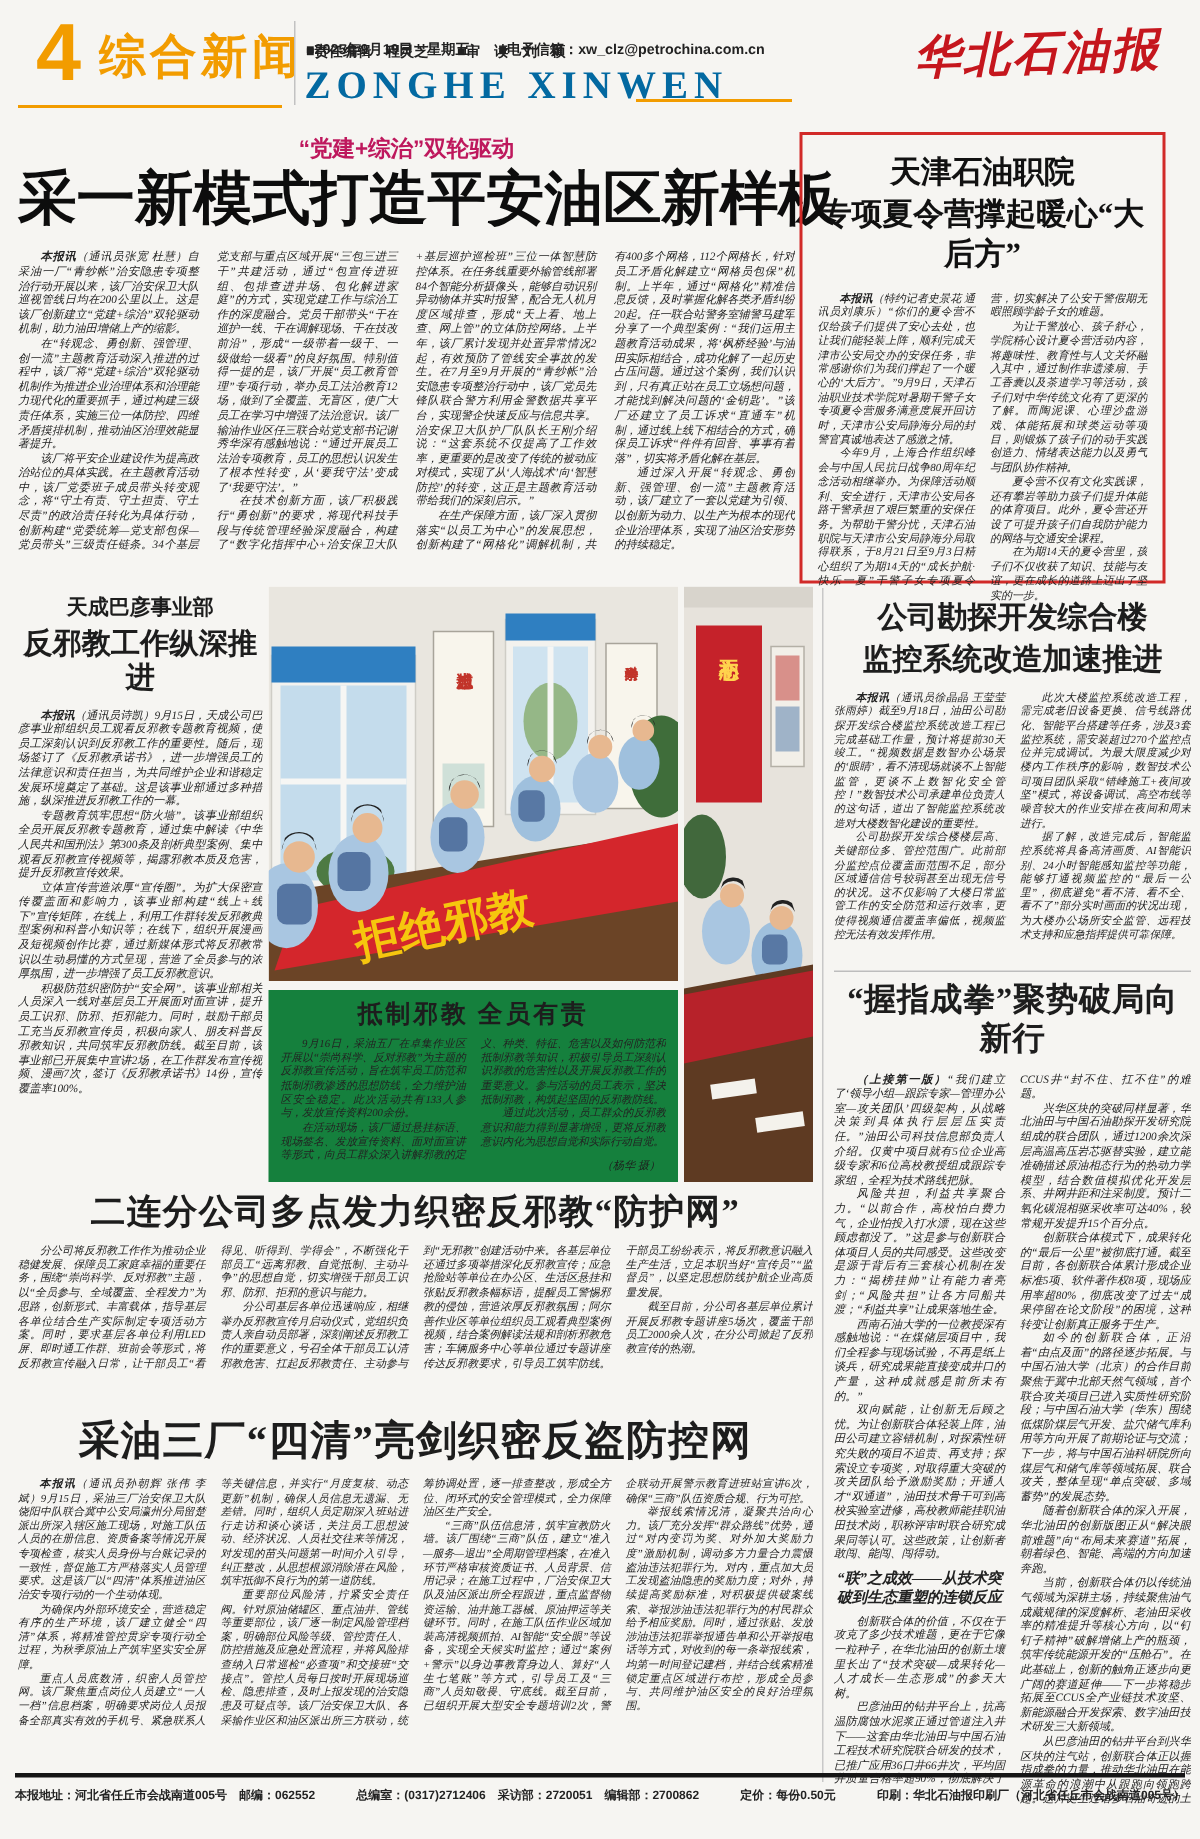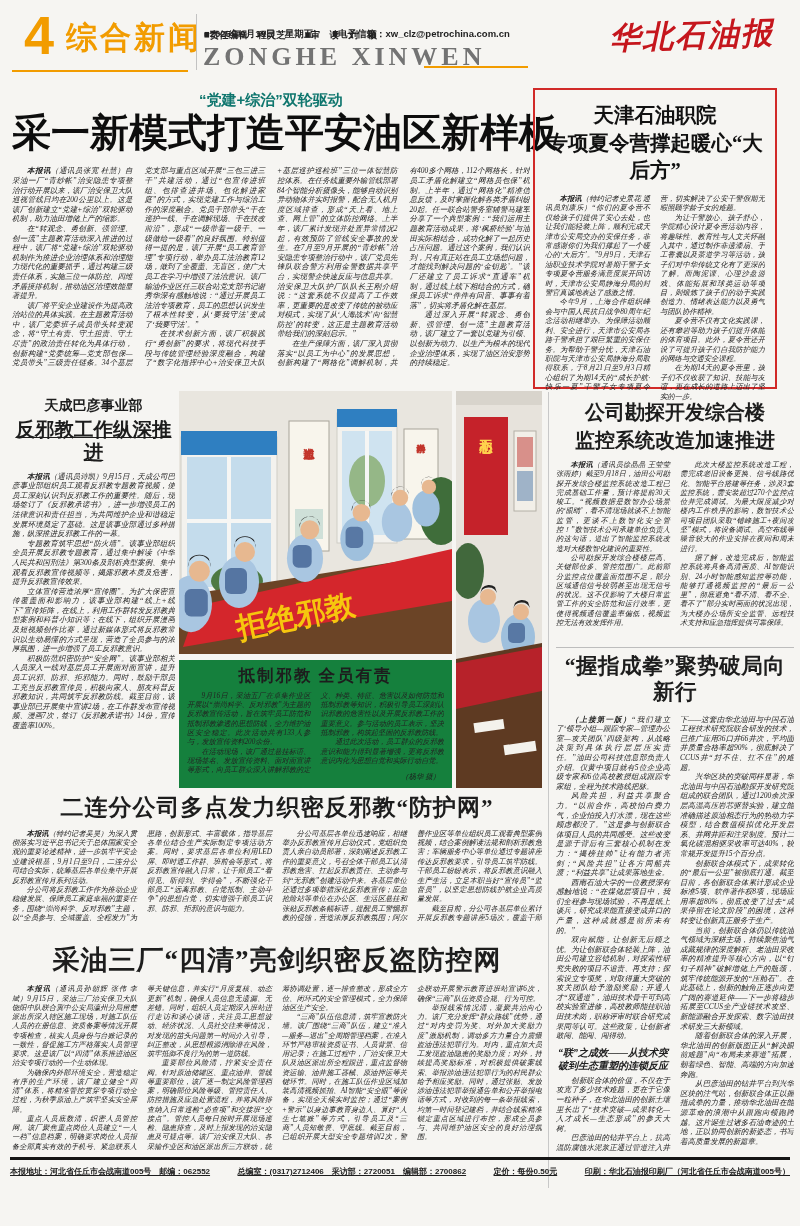--- a/index.html
+++ b/index.html
@@ -7,50 +7,50 @@
         font-family:"Liberation Serif",serif;color:#1d1d1d;}
   [data-name]{box-sizing:border-box;}
 
   
   .pagenum{position:absolute;left:24px;top:8px;font:bold 54px/1 "Liberation Sans",sans-serif;color:#f29c00;}
   .secname{position:absolute;left:66px;top:22px;font:bold 31px/1 "Liberation Sans",sans-serif;color:#f29c00;letter-spacing:3px;}
   .header-rule{position:absolute;left:12px;top:70px;width:176px;height:2px;background:#f29c00;}
   .header-vdiv{position:absolute;left:196px;top:14px;width:1px;height:56px;background:#c2c2c2;}
   .meta1{position:absolute;left:204px;top:30px;font:bold 9.5px/1 "Liberation Sans",sans-serif;color:#222;}
   .meta2{position:absolute;left:204px;top:29px;font:bold 9.5px/1 "Liberation Sans",sans-serif;color:#222;}
-  .zonghe{position:absolute;left:203px;top:44px;font:bold 26px/1 "Liberation Serif",serif;color:#737373;letter-spacing:4px;}
+  .zonghe{position:absolute;left:203px;top:44px;font:bold 26px/1 "Liberation Serif",serif;color:#0369a1;letter-spacing:4px;}
   .zonghe-rule{position:absolute;left:424px;top:66px;width:104px;height:2px;background:#f29c00;}
   .masthead{position:absolute;right:26px;top:20px;font:bold italic 31px/1 "Liberation Serif",serif;
             color:#c5161d;transform:rotate(-2deg);letter-spacing:2px;}
 
   
   .art p{margin:0;text-indent:2em;text-align:justify;font-size:7.5px;line-height:9.6px;color:#222;font-style:italic;}
   .art p b{font-weight:bold;}
   .col-subhead{text-indent:0 !important;text-align:center !important;font-weight:bold;
                font-size:10px !important;line-height:13px !important;margin:5px 0 4px 0 !important;
                font-family:"Liberation Serif",serif;}
 
   
   .top-art{position:absolute;left:12px;top:92px;width:518px;height:296px;}
-  .kicker{text-align:center;font:bold 15px/1.1 "Liberation Sans",sans-serif;color:#0f766e;}
+  .kicker{text-align:center;font:bold 15px/1.1 "Liberation Sans",sans-serif;color:#be185d;}
   .headline1{text-align:center;font:900 39px/1.1 "Liberation Sans",sans-serif;color:#0d0d0d;
              letter-spacing:0px;white-space:nowrap;margin-top:3px;}
   .top-body{margin-top:12px;column-count:4;column-gap:12px;height:204px;overflow:hidden;}
 
   
   .redbox{position:absolute;left:533px;top:88px;width:244px;height:301px;border:2px solid #d12a28;
           padding:12px 10px 8px 10px;}
   .rb-title{text-align:center;font:bold 20.5px/1.35 "Liberation Serif",serif;color:#111;}
   .rb-body{margin-top:9px;column-count:2;column-gap:10px;height:210px;overflow:hidden;}
   .rb-body p{font-size:7.3px;line-height:9.4px;}
 
   
   .midleft{position:absolute;left:12px;top:398px;width:163px;height:392px;}
   .ml-kicker{text-align:center;font:bold 14px/1.2 "Liberation Serif",serif;}
-  .ml-title{text-align:center;font:900 19.5px/1.2 "Liberation Serif",serif;margin:3px 0 7px 0;text-decoration:underline;}
+  .ml-title{text-align:center;font:900 19.5px/1.2 "Liberation Serif",serif;margin:3px 0 7px 0;}
   .ml-body{height:330px;overflow:hidden;}
 
   
   .photo1{position:absolute;left:179px;top:391px;width:273px;height:263px;overflow:hidden;}
   .photo2{position:absolute;left:456px;top:391px;width:86px;height:397px;overflow:hidden;}
 
   
   .caption{position:absolute;left:179px;top:660px;width:273px;height:128px;background:#15803d;padding:6px 8px 4px 8px;}
   .cap-title{text-align:center;font:bold 16.5px/1.2 "Liberation Serif",serif;letter-spacing:2px;}
   .cap-body{margin-top:6px;column-count:2;column-gap:10px;height:84px;overflow:hidden;}
@@ -74,21 +74,21 @@
   .el-body{margin-top:7px;column-count:4;column-gap:10px;height:102px;overflow:hidden;}
   .el-body p{font-size:7.3px;line-height:9.4px;}
 
   
   .caiyou{position:absolute;left:12px;top:938px;width:530px;height:248px;}
   .cy-title{text-align:center;font:900 27px/1.2 "Liberation Serif",serif;letter-spacing:1px;margin-top:6px;}
   .cy-body{margin-top:9px;column-count:4;column-gap:10px;height:194px;overflow:hidden;}
   .cy-body p{font-size:7.2px;line-height:9.25px;}
 
   
-  .footer{position:absolute;left:10px;top:1157px;width:780px;text-decoration:underline;}
+  .footer{position:absolute;left:10px;top:1182px;width:780px;}
   .footer-rule{height:3px;background:#151515;}
   .footer-row{display:flex;justify-content:space-between;margin-top:7px;
               font:bold 8px/1.2 "Liberation Sans",sans-serif;color:#222;}
 </style>
 </head>
 <body>
 
 <div class="page" data-name="newspaper-page">
 
   <div data-name="page-header">
@@ -277,30 +277,30 @@
     <div class="wz-body" data-name="article-body">
         <p data-name="paragraph"><b>（上接第一版）</b>“我们建立了‘领导小组—跟踪专家—管理办公室—攻关团队’四级架构，从战略决策到具体执行层层压实责任。”油田公司科技信息部负责人介绍。仅黄中项目就有5位企业高级专家和6位高校教授组成跟踪专家组，全程为技术路线把脉。</p>
         <p data-name="paragraph">风险共担，利益共享聚合力。“以前合作，高校怕白费力气，企业怕投入打水漂，现在这些顾虑都没了。”这是参与创新联合体项目人员的共同感受。这些改变是源于背后有三套核心机制在发力：“揭榜挂帅”让有能力者亮剑；“风险共担”让各方同船共渡；“利益共享”让成果落地生金。</p>
         <p data-name="paragraph">西南石油大学的一位教授深有感触地说：“在煤储层项目中，我们全程参与现场试验，不再是纸上谈兵，研究成果能直接变成井口的产量，这种成就感是前所未有的。”</p>
         <p data-name="paragraph">双向赋能，让创新无后顾之忧。为让创新联合体轻装上阵，油田公司建立容错机制，对探索性研究失败的项目不追责、再支持；探索设立专项奖，对取得重大突破的攻关团队给予激励奖励；开通人才“双通道”，油田技术骨干可到高校实验室进修，高校教师能挂职油田技术岗，职称评审时联合研究成果同等认可。这些政策，让创新者敢闯、能闯、闯得动。</p>
         <p data-name="paragraph" class="col-subhead">“联”之成效——从技术突破到生态重塑的连锁反应</p>
         <p data-name="paragraph">创新联合体的价值，不仅在于攻克了多少技术难题，更在于它像一粒种子，在华北油田的创新土壤里长出了“技术突破—成果转化—人才成长—生态形成”的参天大树。</p>
         <p data-name="paragraph">巴彦油田的钻井平台上，抗高温防腐蚀水泥浆正通过管道注入井下——这套由华北油田与中国石油工程技术研究院联合研发的技术，已推广应用36口井66井次，平均固井质量合格率超90%，彻底解决了CCUS井“封不住、扛不住”的难题。</p>
         <p data-name="paragraph">兴华区块的突破同样显著，华北油田与中国石油勘探开发研究院组成的联合团队，通过1200余次深层高温高压岩芯驱替实验，建立能准确描述原油相态行为的热动力学模型，结合数值模拟优化开发层系、井网井距和注采制度。预计二氧化碳混相驱采收率可达40%，较常规开发提升15个百分点。</p>
         <p data-name="paragraph">创新联合体模式下，成果转化的“最后一公里”被彻底打通。截至目前，各创新联合体累计形成企业标准5项、软件著作权8项，现场应用率超80%，彻底改变了过去“成果停留在论文阶段”的困境，这种转变让创新真正服务于生产。</p>
+        <p data-name="paragraph">如今的创新联合体，正沿着“由点及面”的路径逐步拓展。与中国石油大学（北京）的合作目前聚焦于冀中北部天然气领域，首个联合攻关项目已进入实质性研究阶段；与中国石油大学（华东）围绕低煤阶煤层气开发、盐穴储气库利用等方向开展了前期论证与交流；下一步，将与中国石油科研院所向煤层气和储气库等领域拓展、联合攻关，整体呈现“单点突破、多域蓄势”的发展态势。</p>
+        <p data-name="paragraph">随着创新联合体的深入开展，华北油田的创新版图正从“解决眼前难题”向“布局未来赛道”拓展，朝着绿色、智能、高端的方向加速奔跑。</p>
         <p data-name="paragraph">当前，创新联合体仍以传统油气领域为深耕主场，持续聚焦油气成藏规律的深度解析、老油田采收率的精准提升等核心方向，以“钉钉子精神”破解增储上产的瓶颈，筑牢传统能源开发的“压舱石”。在此基础上，创新的触角正逐步向更广阔的赛道延伸——下一步将稳步拓展至CCUS全产业链技术攻坚、新能源融合开发探索、数字油田技术研发三大新领域。</p>
-        <p data-name="paragraph">随着创新联合体的深入开展，华北油田的创新版图正从“解决眼前难题”向“布局未来赛道”拓展，朝着绿色、智能、高端的方向加速奔跑。</p>
         <p data-name="paragraph">从巴彦油田的钻井平台到兴华区块的注气站，创新联合体正以握指成拳的力量，推动华北油田在能源革命的浪潮中从跟跑向领跑跨越。这片诞生过诸多石油奇迹的土地，正以协同创新的新姿态，书写着高质量发展的新篇章。</p>
       </div>
   </div>
 
   <div class="erlian art" data-name="article-erlian-fanxiejiao">
     <div class="el-title" data-name="article-headline">二连分公司多点发力织密反邪教“防护网”</div>
     <div class="el-body" data-name="article-body">
-        <p data-name="paragraph"><b>本报讯</b>（特约记者吴昊）为深入贯彻落实习近平总书记关于总体国家安全观的重要论述精神，进一步筑牢平安企业建设根基，9月1日至9日，二连分公司结合实际，统筹基层各单位集中开展反邪教宣传月系列活动。</p>
         <p data-name="paragraph">分公司将反邪教工作作为推动企业稳健发展、保障员工家庭幸福的重要任务，围绕“崇尚科学、反对邪教”主题，以“全员参与、全域覆盖、全程发力”为思路，创新形式、丰富载体，指导基层各单位结合生产实际制定专项活动方案。同时，要求基层各单位利用LED屏、即时通工作群、班前会等形式，将反邪教宣传融入日常，让干部员工“看得见、听得到、学得会”，不断强化干部员工“远离邪教、自觉抵制、主动斗争”的思想自觉，切实增强干部员工识邪、防邪、拒邪的意识与能力。</p>
         <p data-name="paragraph">分公司基层各单位迅速响应，相继举办反邪教宣传月启动仪式，党组织负责人亲自动员部署，深刻阐述反邪教工作的重要意义，号召全体干部员工认清邪教危害、扛起反邪教责任、主动参与到“无邪教”创建活动中来。各基层单位还通过多项举措深化反邪教宣传；应急抢险站等单位在办公区、生活区悬挂和张贴反邪教条幅标语，提醒员工警惕邪教的侵蚀，营造浓厚反邪教氛围；阿尔善作业区等单位组织员工观看典型案例视频，结合案例解读法规和剖析邪教危害；车辆服务中心等单位通过专题讲座传达反邪教要求，引导员工筑牢防线。干部员工纷纷表示，将反邪教意识融入生产生活，立足本职当好“宣传员”“监督员”，以坚定思想防线护航企业高质量发展。</p>
         <p data-name="paragraph">截至目前，分公司各基层单位累计开展反邪教专题讲座5场次，覆盖干部员工2000余人次，在分公司掀起了反邪教宣传的热潮。</p>
       </div>
   </div>
 
   <div class="caiyou art" data-name="article-caiyou-fangkongwang">
     <div class="cy-title" data-name="article-headline">采油三厂“四清”亮剑织密反盗防控网</div>
     <div class="cy-body" data-name="article-body">
         <p data-name="paragraph"><b>本报讯</b>（通讯员孙朝辉 张伟 李斌）9月15日，采油三厂治安保卫大队饶阳中队联合冀中公安局瀛州分局留楚派出所深入辖区施工现场，对施工队伍人员的在册信息、资质备案等情况开展专项检查，核实人员身份与台账记录的一致性，督促施工方严格落实人员管理要求。这是该厂以“四清”体系推进油区治安专项行动的一个生动体现。</p>

